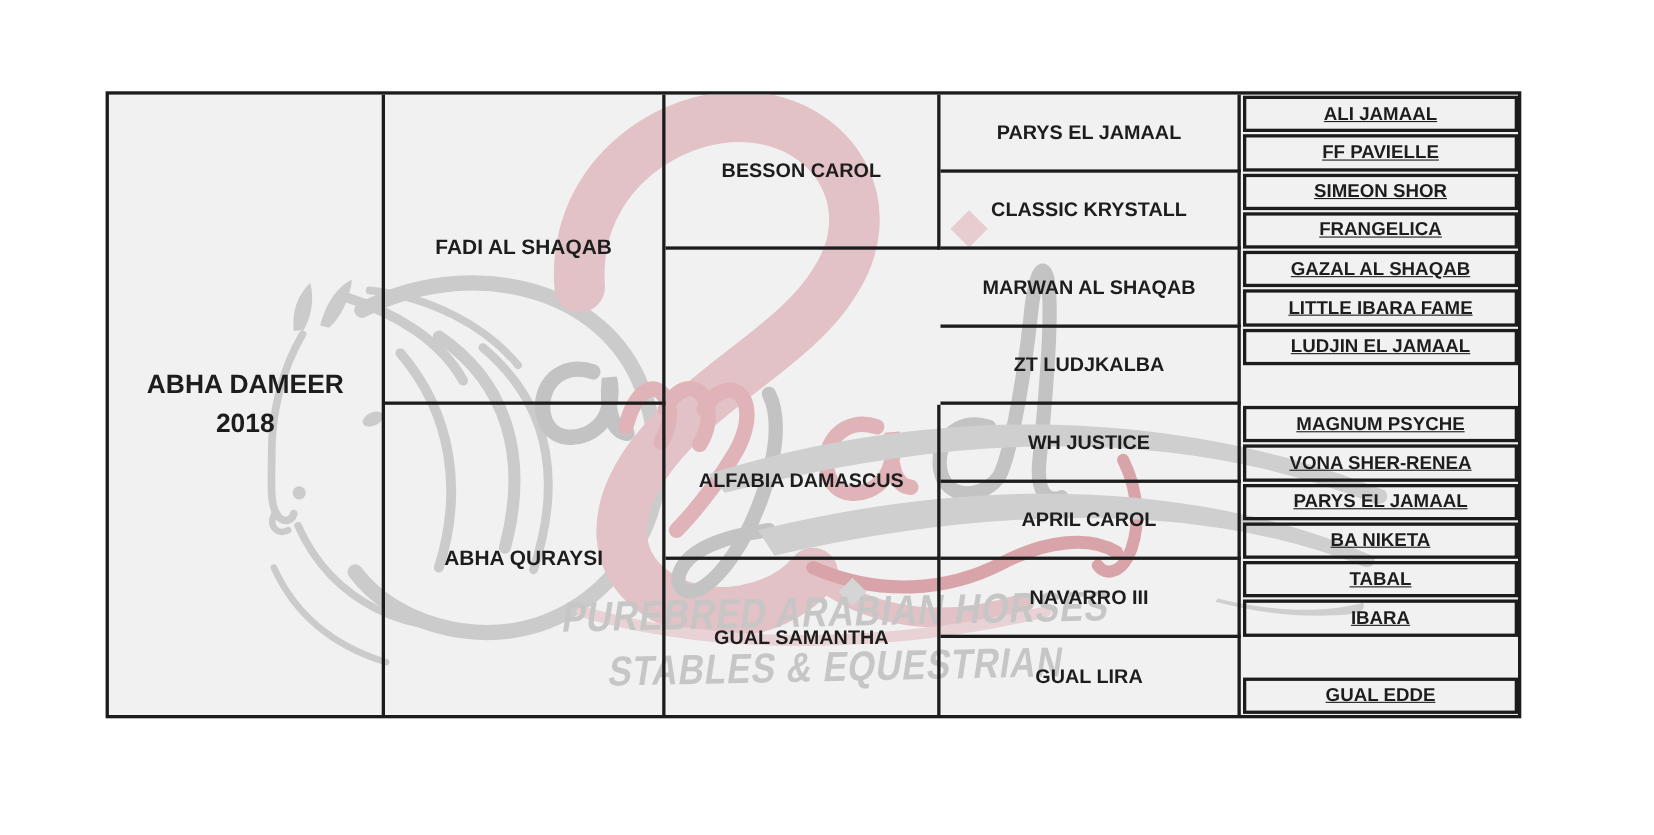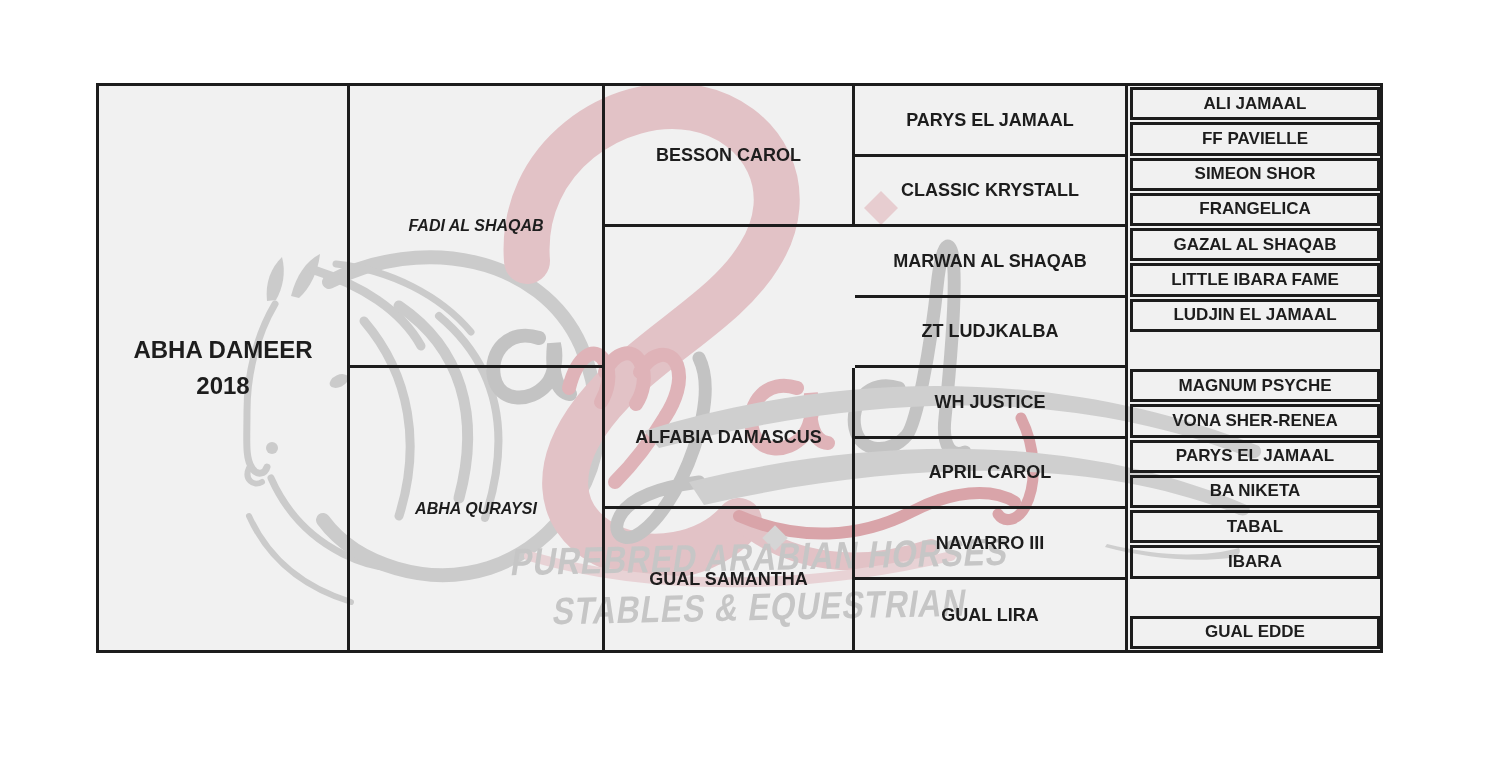--- a/index.html
+++ b/index.html
@@ -39,29 +39,30 @@
   .cell{
     display:flex;flex-direction:column;align-items:center;justify-content:center;
     text-align:center;color:var(--txt);font-weight:700;
     border-right:3px solid var(--line);
     border-bottom:3px solid var(--line);
     line-height:1.25;
   }
   .nob{border-bottom:none}
   .c1{grid-column:1;grid-row:1/17;font-size:24px;text-align:center;}
   .c1 .year{margin-top:6px}
-  .c2{grid-column:2;font-size:16px;font-style:italic;}
+  .c2{grid-column:2;font-size:19px;}
   .c3{grid-column:3;font-size:18px;}
   .c4{grid-column:4;font-size:18px;}
   .g5{
     grid-column:5;
     display:flex;align-items:center;justify-content:center;text-align:left;
     color:var(--txt);font-weight:700;font-size:17px;
     border:3px solid var(--line);
     margin:1px 0 1px 2px;
+    text-decoration:underline;
   }
 </style>
 </head>
 <body>
 
 <div class="stage">
   <div class="pedigree">
 
     <div class="wm">
       <svg width="1281" height="564" viewBox="0 0 1281 564" xmlns="http://www.w3.org/2000/svg">

